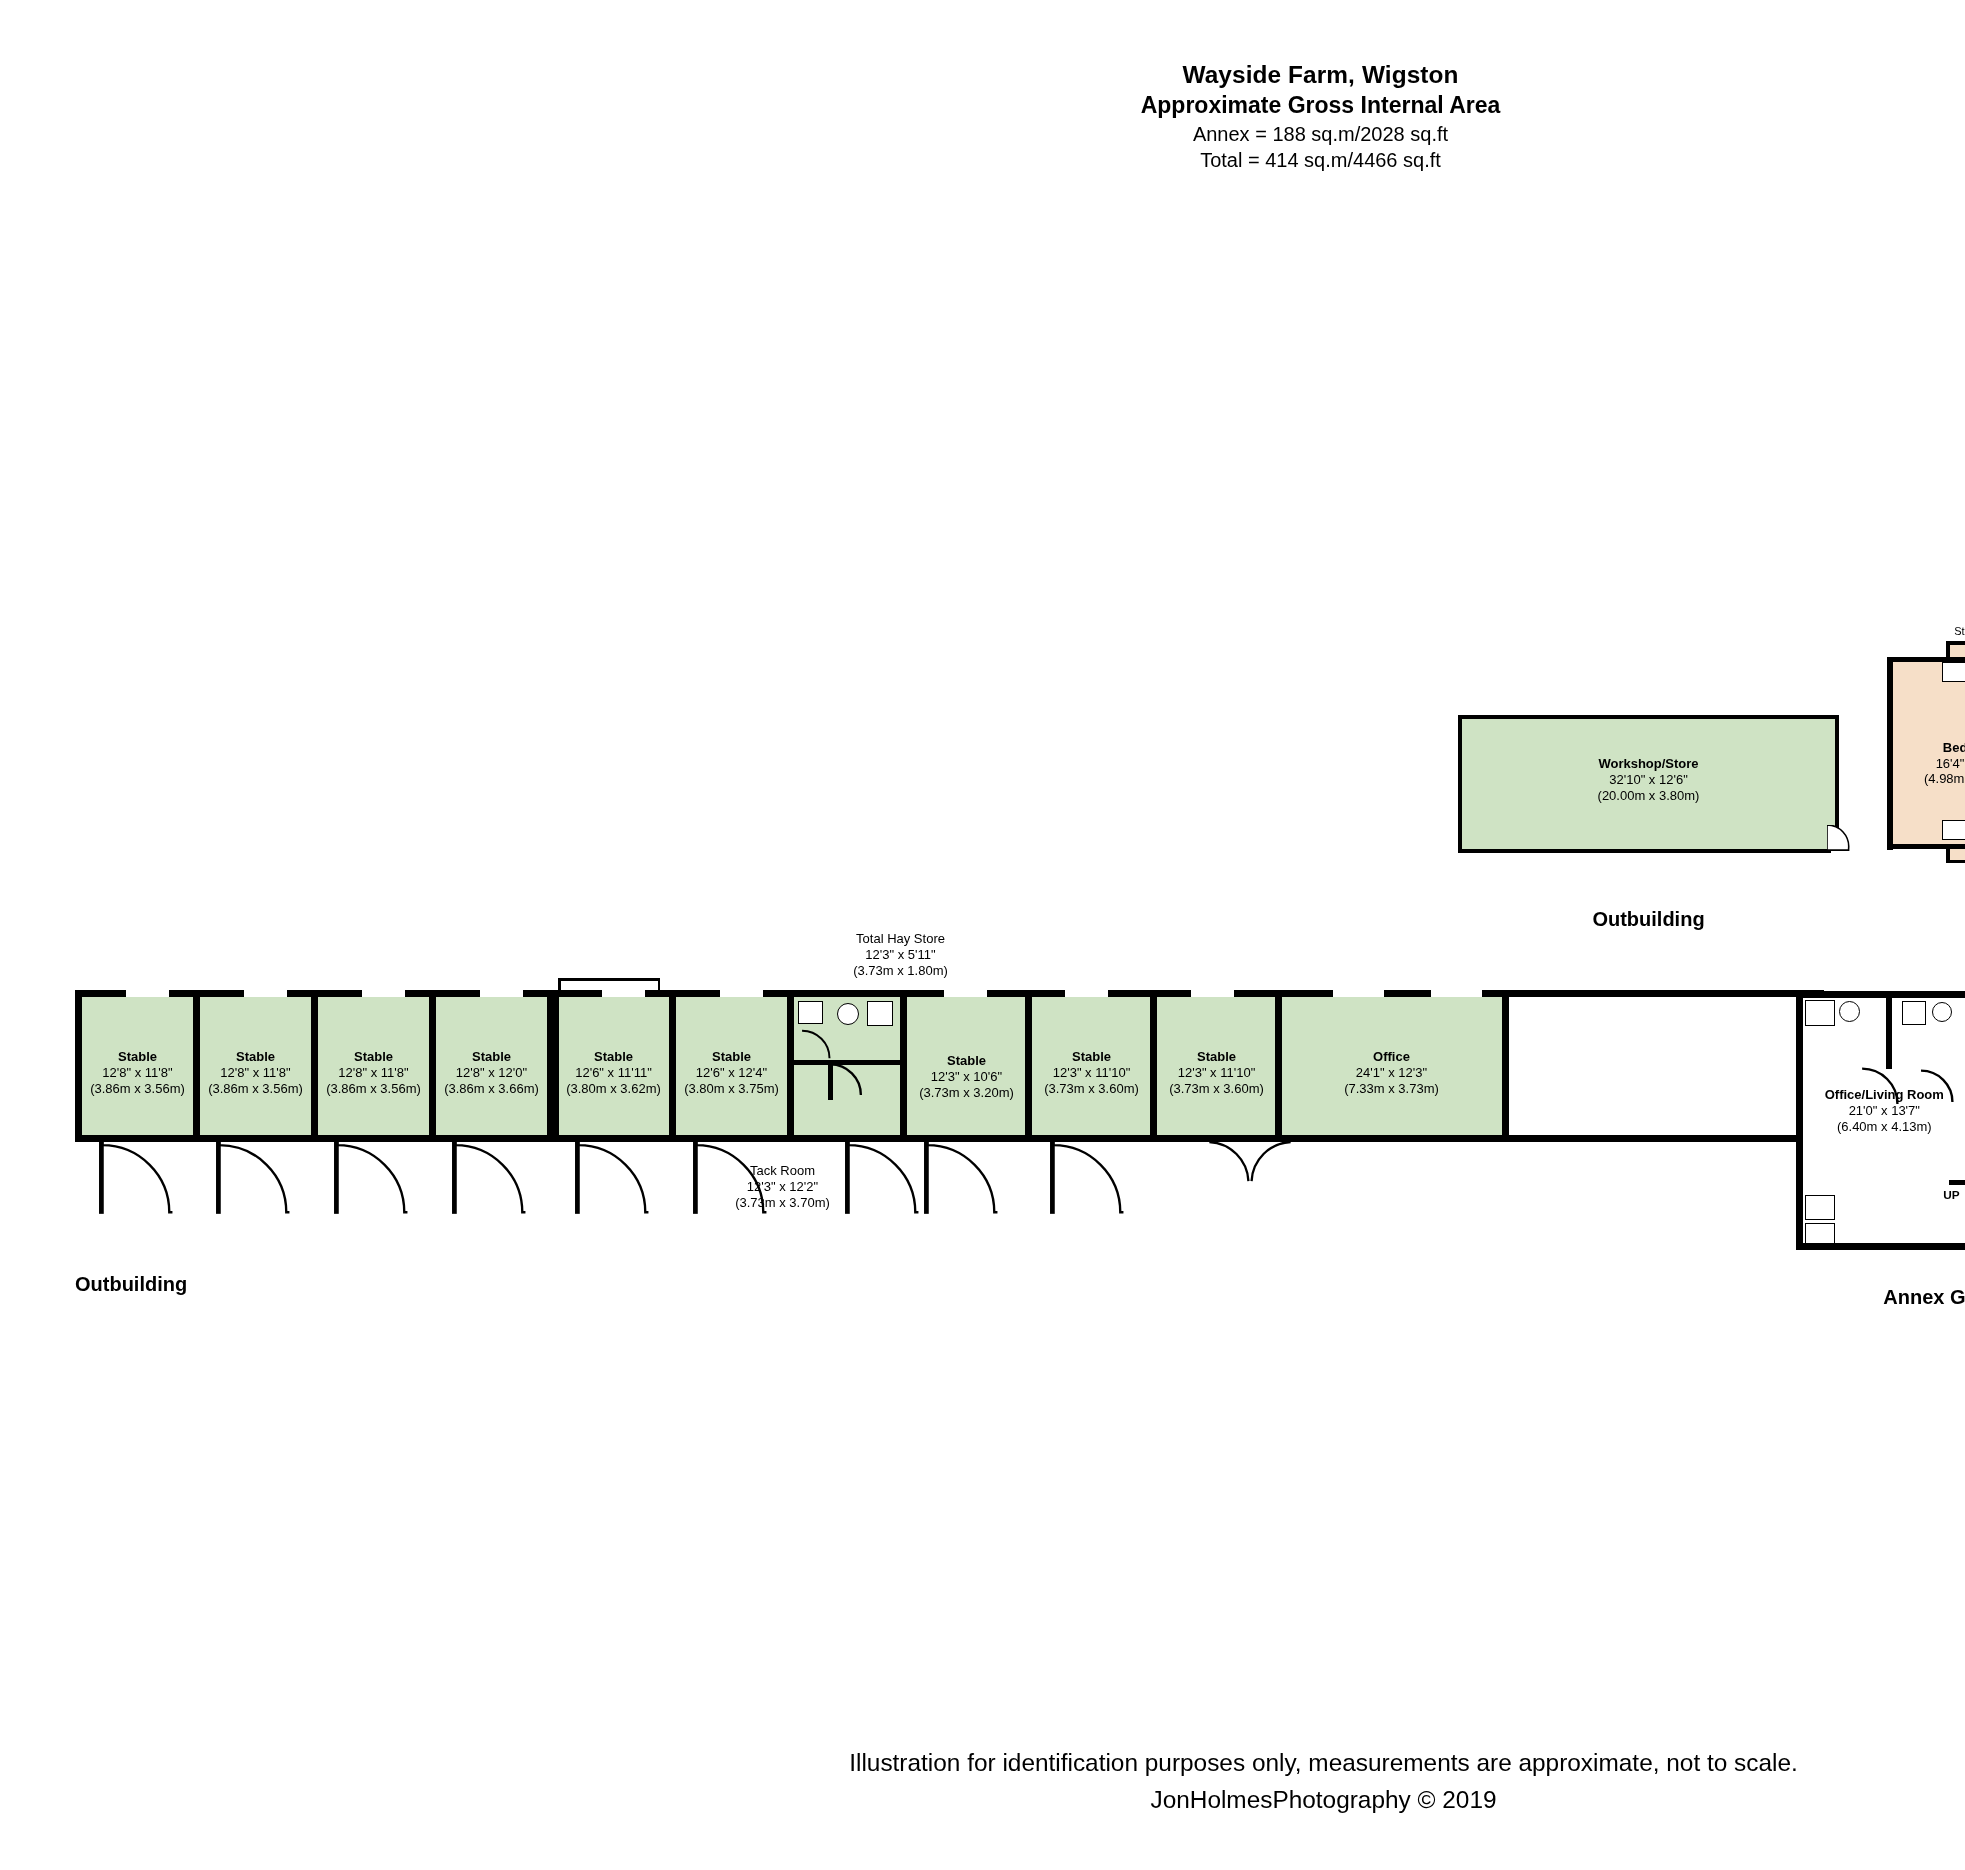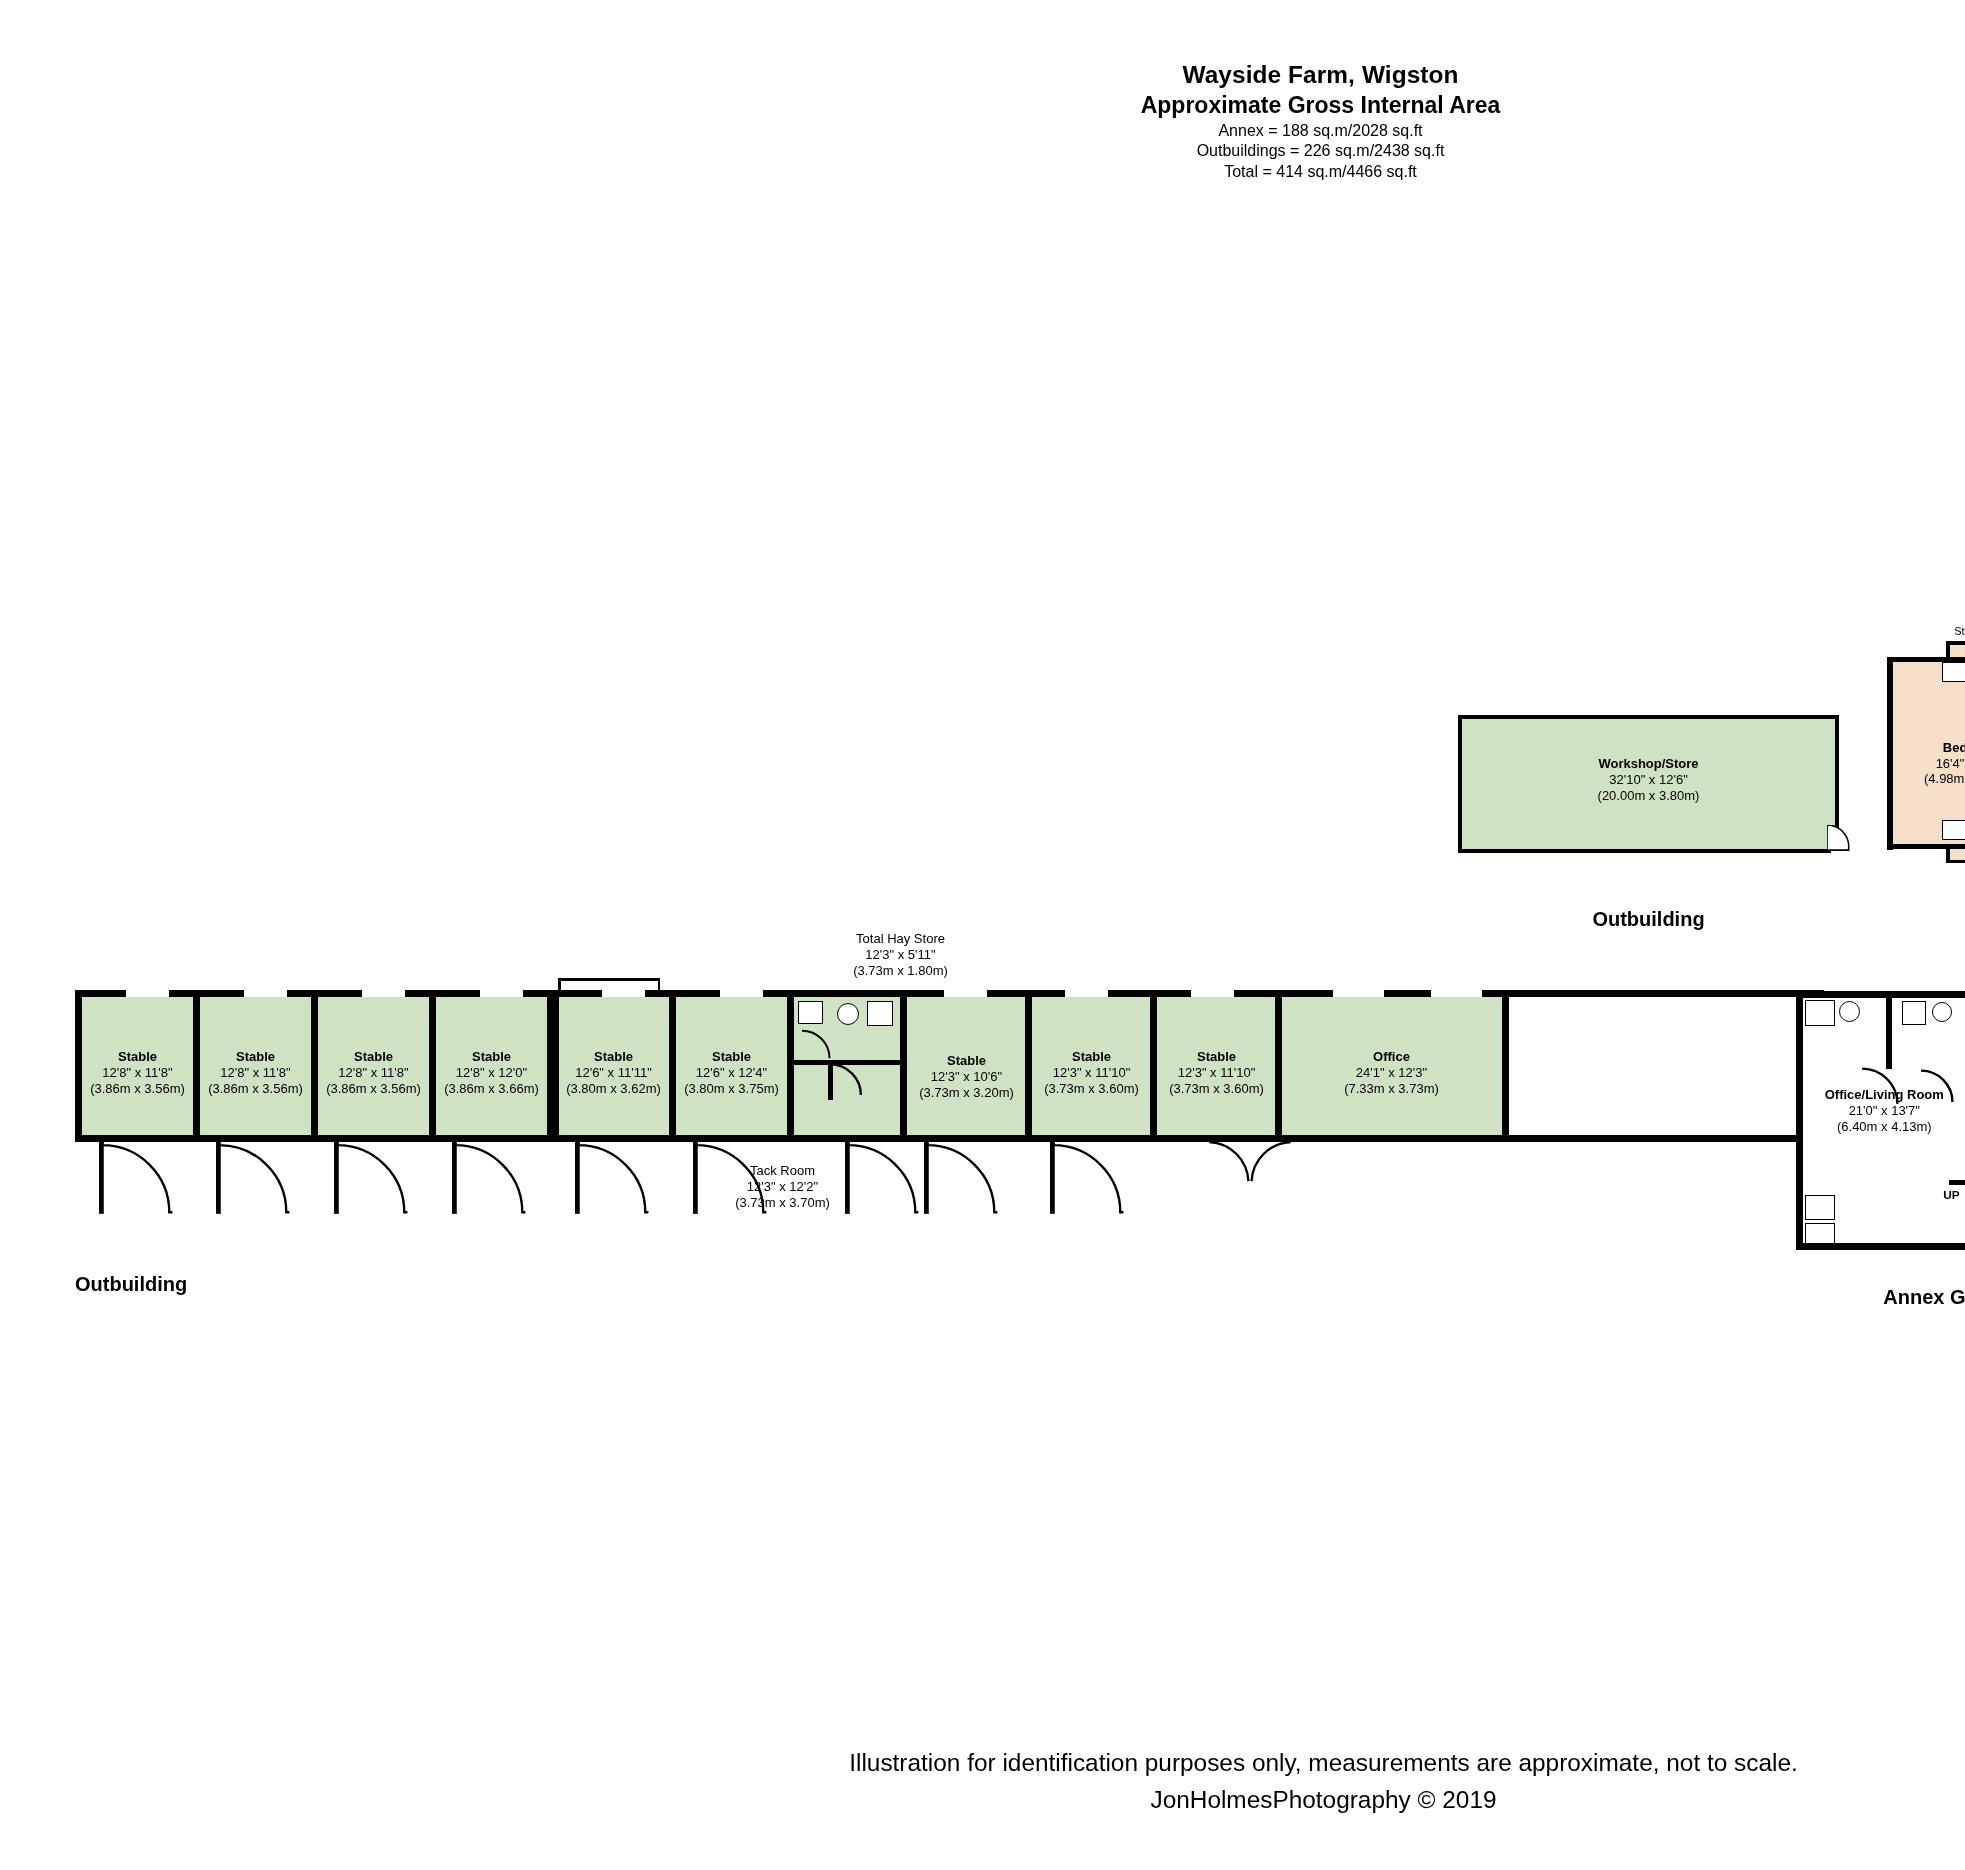--- a/index.html
+++ b/index.html
@@ -31,21 +31,21 @@
   #title-block .t1 {
     font-size: 24.4px;
     font-weight: bold;
     letter-spacing: 0.1px;
   }
   #title-block .t2 {
     font-size: 23px;
     font-weight: bold;
   }
   #title-block .t3 {
-    font-size: 16px;
+    font-size: 20px;
     font-weight: normal;
   }
 
   
   .wall {
     background: #000000;
     position: absolute;
   }
   .room-green {
     position: absolute;
@@ -111,21 +111,20 @@
 </style>
 </head>
 <body>
 
 <div id="page">
 
   <div id="title-block" class="abs">
     <div class="t1">Wayside Farm, Wigston</div>
     <div class="t2">Approximate Gross Internal Area</div>
     <div class="t3">Annex = 188 sq.m/2028 sq.ft</div>
-    <div class="t3">Outbuildings = 226 sq.m/2438 sq.ft</div>
     <div class="t3">Total = 414 sq.m/4466 sq.ft</div>
   </div>
 
   <div class="abs" style="left:1458px; top:715px; width:393px; height:185px;">
 
     <div class="wall" style="left:0; top:0; width:381px; height:3.9px;"></div>
     <div class="wall" style="left:0; top:0; width:3.9px; height:138px;"></div>
     <div class="wall" style="left:0; top:134px; width:373px; height:3.9px;"></div>
     <div class="wall" style="left:377px; top:0; width:3.9px; height:114px;"></div>
 

